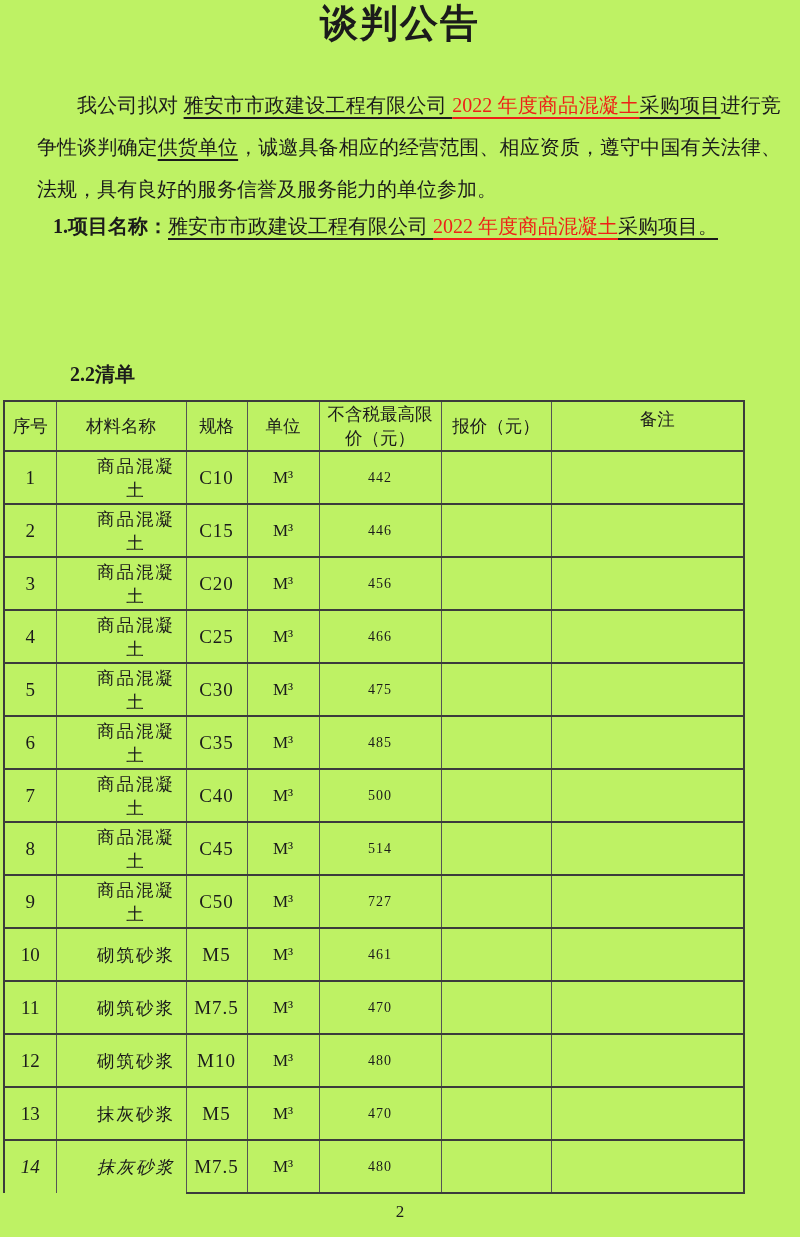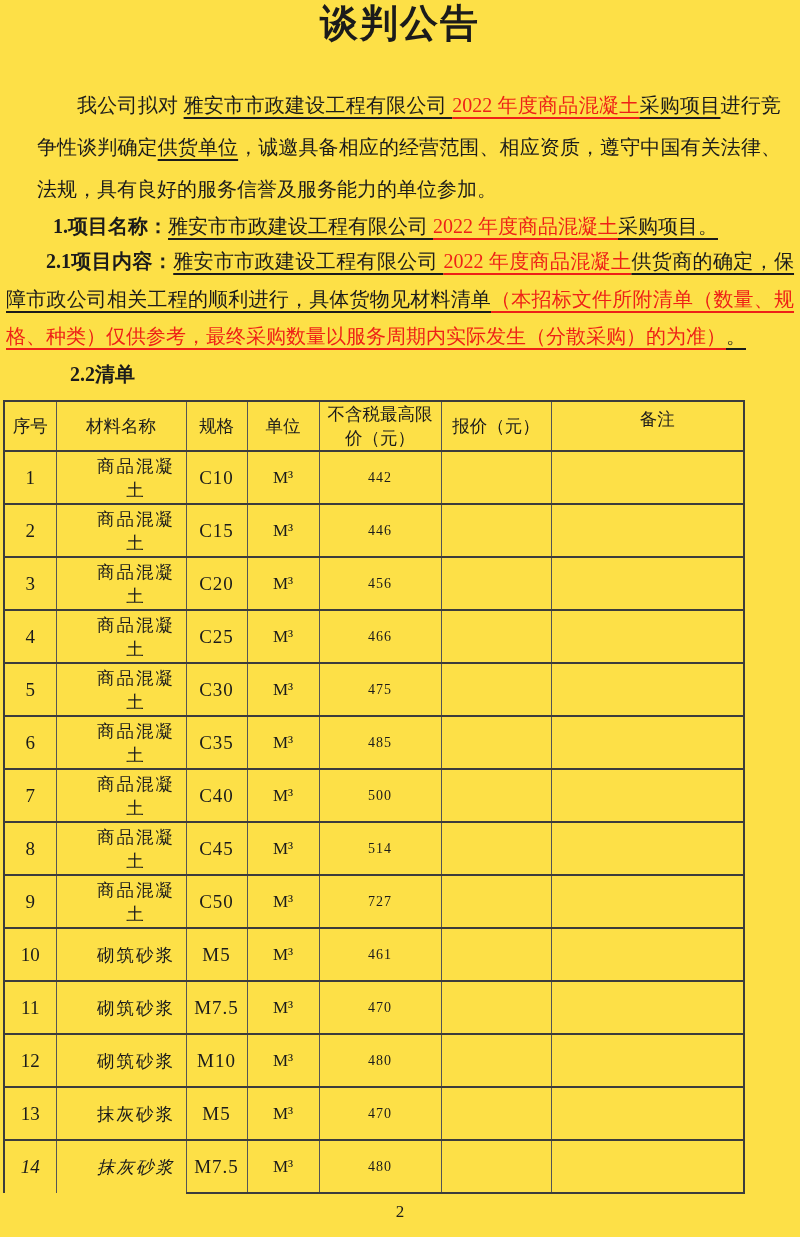--- a/index.html
+++ b/index.html
@@ -5,21 +5,21 @@
   :root{
     --ink:#1b1b1b;
     --red:#ee2117;
     --grid-h:#3c3c3c;
     --grid-v:#555555;
   }
   html,body{margin:0;padding:0;background:#ffffff;}
   .page{
     position:relative;
     width:800px;height:1237px;
-    background:#fde047;
+    background:#bef264;
     color:var(--ink);
     font-family:"Liberation Serif","DejaVu Serif",serif;
     overflow:hidden;
   }
   .title{
     position:absolute;top:-2px;left:0;width:800px;
     margin:0;text-align:center;
     font-size:38px;font-weight:bold;letter-spacing:2px;
     line-height:50px;
   }
@@ -85,21 +85,20 @@
 </style>
 </head>
 <body>
 
 <div class="page">
 
   <h1 class="title">谈判公告</h1>
 
   <p class="para p-intro"><span>我公司拟对 </span><span class="u">雅安市市政建设工程有限公司 </span><span class="u red">2022 年度商品混凝土</span><span class="u">采购项目</span><span>进行竞争性谈判确定</span><span class="u">供货单位</span><span>，诚邀具备相应的经营范围、相应资质，遵守中国有关法律、法规，具有良好的服务信誉及服务能力的单位参加。</span></p>
   <p class="para p-item1"><span class="b">1.项目名称：</span><span class="u">雅安市市政建设工程有限公司 </span><span class="u red">2022 年度商品混凝土</span><span class="u">采购项目。</span></p>
-  <p class="para p-item21"><span class="b">2.1项目内容：</span><span class="u">雅安市市政建设工程有限公司 </span><span class="u red">2022 年度商品混凝土</span><span class="u">供货商的确定，保障市政公司相关工程的顺利进行，具体货物见材料清单</span><span class="u red">（本招标文件所附清单（数量、规格、种类）仅供参考，最终采购数量以服务周期内实际发生（分散采购）的为准）</span><span class="u">。</span></p>
   <p class="para p-item22"><span class="b">2.2清单</span></p>
 
   <div class="table-wrap">
     <table>
       <colgroup>
         <col class="col-no">
           <col class="col-name">
           <col class="col-spec">
           <col class="col-unit">
         <col class="col-price">

